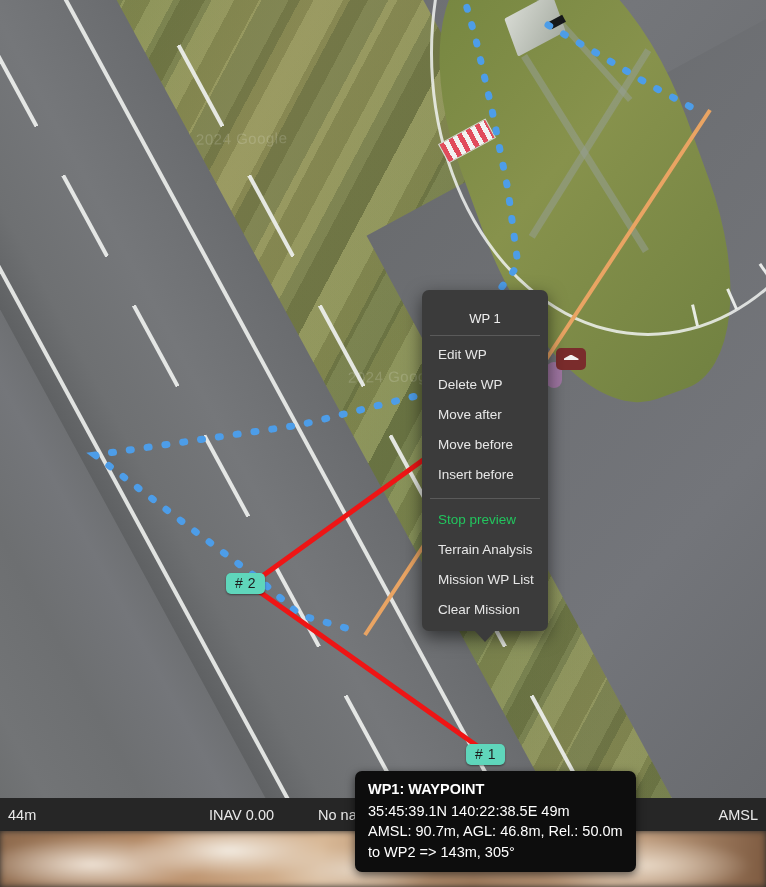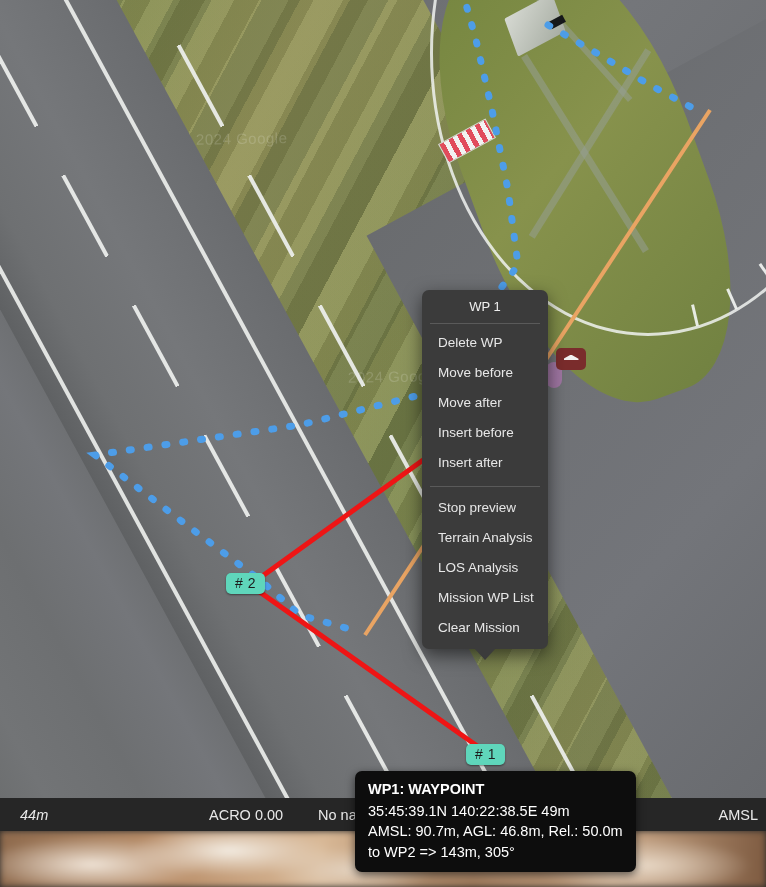--- a/index.html
+++ b/index.html
@@ -237,42 +237,42 @@
 
   
   #context-menu {
     position: absolute;
     left: 422px;
     top: 290px;
     width: 126px;
     background: #3b3b3b;
     border-radius: 7px;
     box-shadow: 0 6px 18px rgba(0,0,0,.55);
-    padding: 0 0 6px 0;
+    padding: 12px 0 6px 0;
     z-index: 40;
   }
   #context-menu .menu-title {
     text-align: center;
     color: #efefef;
     font-size: 13px;
     padding: 9px 0 9px 0;
   }
   #context-menu .menu-sep {
     height: 1px;
     background: #5a5a5a;
     margin: 0 8px 4px 8px;
   }
   #context-menu .menu-item {
     color: #e7e7e7;
     font-size: 13.5px;
     padding: 7px 0 8px 16px;
     cursor: default;
     white-space: nowrap;
   }
-  #context-menu .menu-item.disabled { color: #e5e5e5; }
+  #context-menu .menu-item.disabled { color: #22c55e; }
   #menu-pointer {
     position: absolute;
     left: 50%;
     bottom: -11px;
     margin-left: -11px;
     width: 0; height: 0;
     border-left: 11px solid transparent;
     border-right: 11px solid transparent;
     border-top: 12px solid #3b3b3b;
   }
@@ -284,21 +284,21 @@
     top: 798px;
     width: 766px;
     height: 33px;
     background: #262626;
     color: #e9e9e9;
     font-size: 14.5px;
     display: flex;
     align-items: center;
     z-index: 30;
   }
-  #status-bar .sb-alt { margin-left: 20px; font-style: italic; }
+  #status-bar .sb-alt { margin-left: 8px; }
   #status-bar .sb-inav { position: absolute; left: 209px; }
   #status-bar .sb-name { position: absolute; left: 318px; }
   #status-bar .sb-mode { position: absolute; right: 8px; }
 
   
   #bottom-blur {
     position: absolute;
     left: 0; top: 831px;
     width: 766px; height: 56px;
     background:
@@ -397,41 +397,40 @@
       <span class="glyph"></span>
     </div>
 
     <div class="wp-label" style="left:226px;top:573px;"># 2</div>
     <div class="wp-label" style="left:466px;top:744px;"># 1</div>
 
     <div id="context-menu">
       <div class="menu-title">WP 1</div>
       <div class="menu-sep"></div>
 
+      <div class="menu-item">Edit WP</div>
       <div class="menu-item">Delete WP</div>
+      <div class="menu-item">Move after</div>
       <div class="menu-item">Move before</div>
-      <div class="menu-item">Move after</div>
       <div class="menu-item">Insert before</div>
-      <div class="menu-item">Insert after</div>
 
       <div class="menu-sep" style="margin-top:8px;margin-bottom:6px;"></div>
 
       <div class="menu-item disabled">Stop preview</div>
       <div class="menu-item">Terrain Analysis</div>
-      <div class="menu-item">LOS Analysis</div>
       <div class="menu-item">Mission WP List</div>
       <div class="menu-item">Clear Mission</div>
 
       <div id="menu-pointer"></div>
     </div>
   </div>
 
   <div id="status-bar">
     <span class="sb-alt">44m</span>
-    <span class="sb-inav">ACRO  0.00</span>
+    <span class="sb-inav">INAV  0.00</span>
     <span class="sb-name">No name</span>
     <span class="sb-mode">AMSL</span>
   </div>
 
   <div id="bottom-blur"></div>
 
   <div id="wp-tooltip">
     <div class="tt-title">WP1: WAYPOINT</div>
     <div class="tt-line">35:45:39.1N 140:22:38.5E 49m</div>
     <div class="tt-line">AMSL: 90.7m, AGL: 46.8m, Rel.: 50.0m</div>

